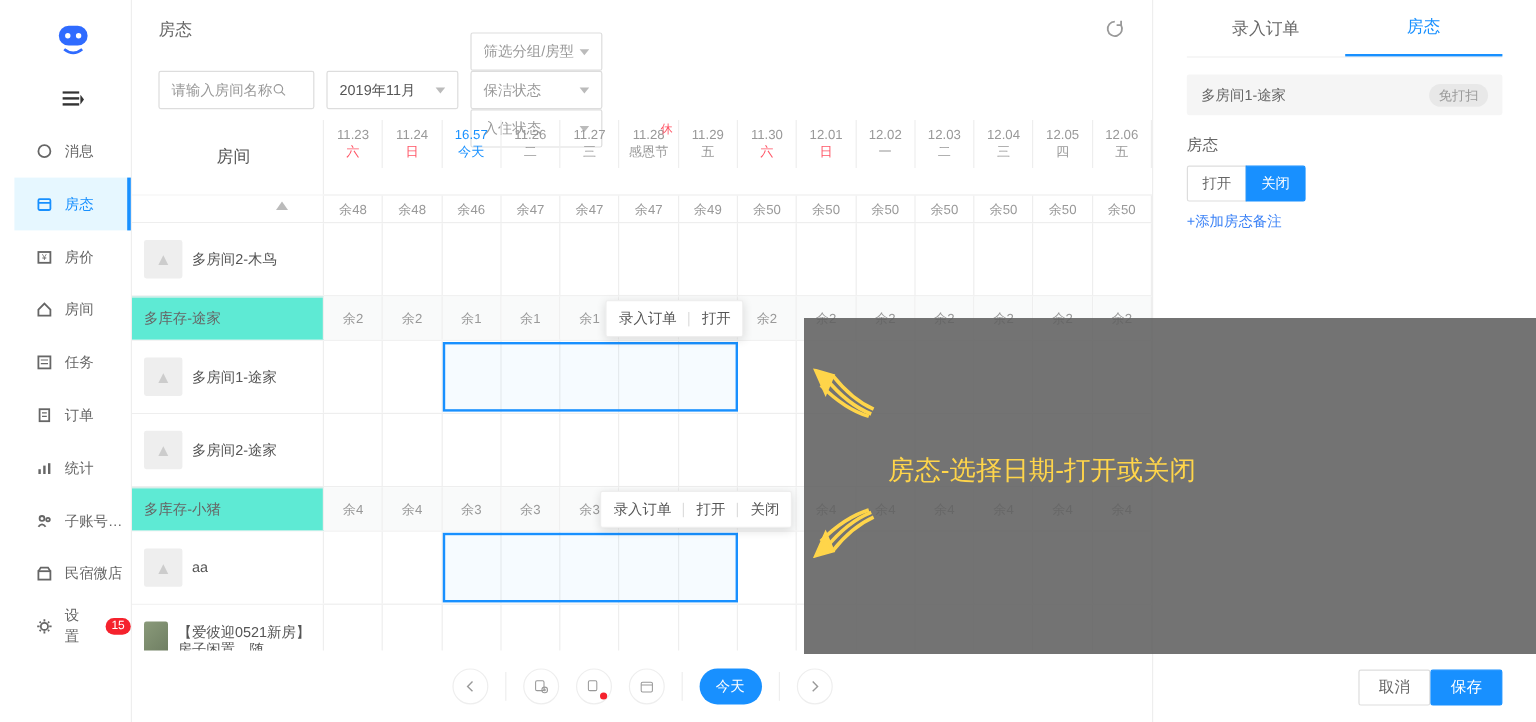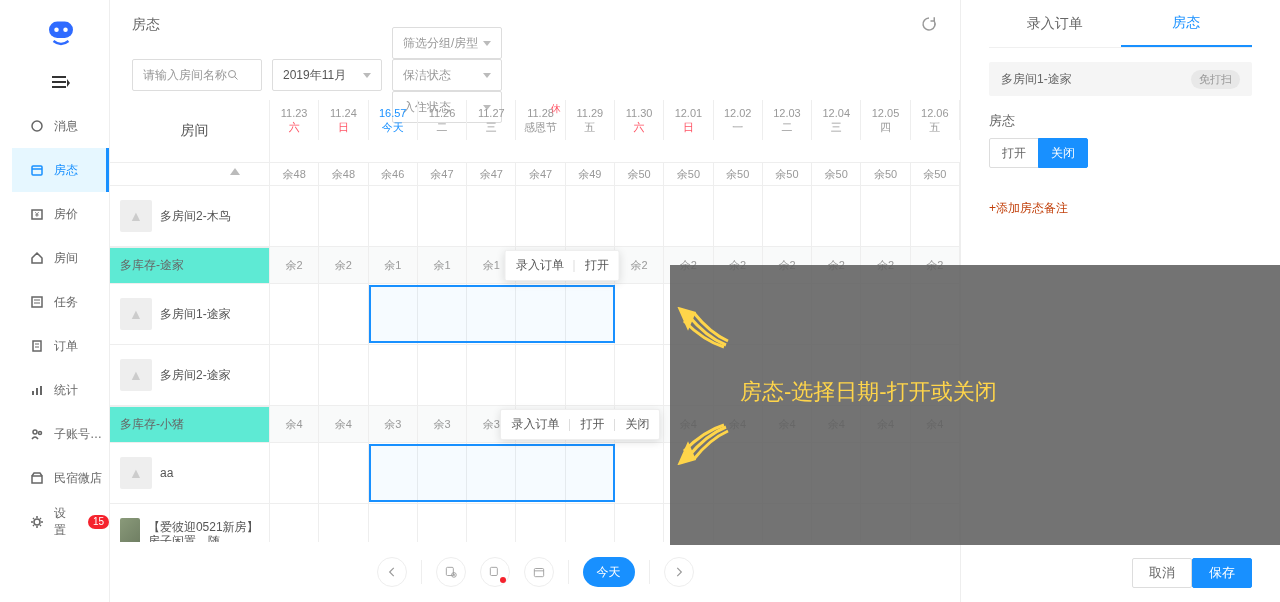--- a/index.html
+++ b/index.html
@@ -68,21 +68,21 @@
 .date-box{display:flex;align-items:center;border:1px solid #ddd;border-radius:2px;height:32px;padding:0 10px;gap:8px;color:#666}
 .nights{color:#666}
 .sel-room-row{margin-top:14px;background:#f5f5f5;border-radius:2px;height:34px;display:flex;align-items:center;justify-content:space-between;padding:0 12px;color:#666}
 .tag-grey{background:#e8e8e8;border-radius:10px;font-size:11px;padding:2px 8px;color:#999}
 .sect-label{margin-top:16px;font-size:13px;color:#666}
 .seg{margin-top:8px;display:flex}
 .seg button{height:30px;width:50px;border:1px solid #ddd;background:#fff;color:#666;cursor:pointer;font-size:12px}
 .seg button:first-child{border-radius:2px 0 0 2px}
 .seg button:last-child{border-radius:0 2px 2px 0;margin-left:-1px}
 .seg button.on{background:#1890ff;border-color:#1890ff;color:#fff}
-.addnote{margin-top:32px;color:#c2410c;cursor:pointer}
+.addnote{margin-top:8px;color:#3b82f6;cursor:pointer}
 #rfooter{position:absolute;bottom:14px;right:28px;display:flex;gap:0}
 #rfooter button{height:30px;padding:0 16px;border-radius:2px;font-size:13px;cursor:pointer}
 #btn-cancel{background:#fff;border:1px solid #ddd;color:#666}
 #btn-save{background:#1890ff;border:1px solid #1890ff;color:#fff}
 
 
 #anno{position:absolute;left:670px;top:265px;width:634px;height:280px;background:rgba(96,96,96,.88);z-index:20}
 .arrow{position:absolute;}
 .arrow path{stroke:#ffd54a;stroke-width:3;fill:none}
 .arrow .head{fill:#ffd54a}

